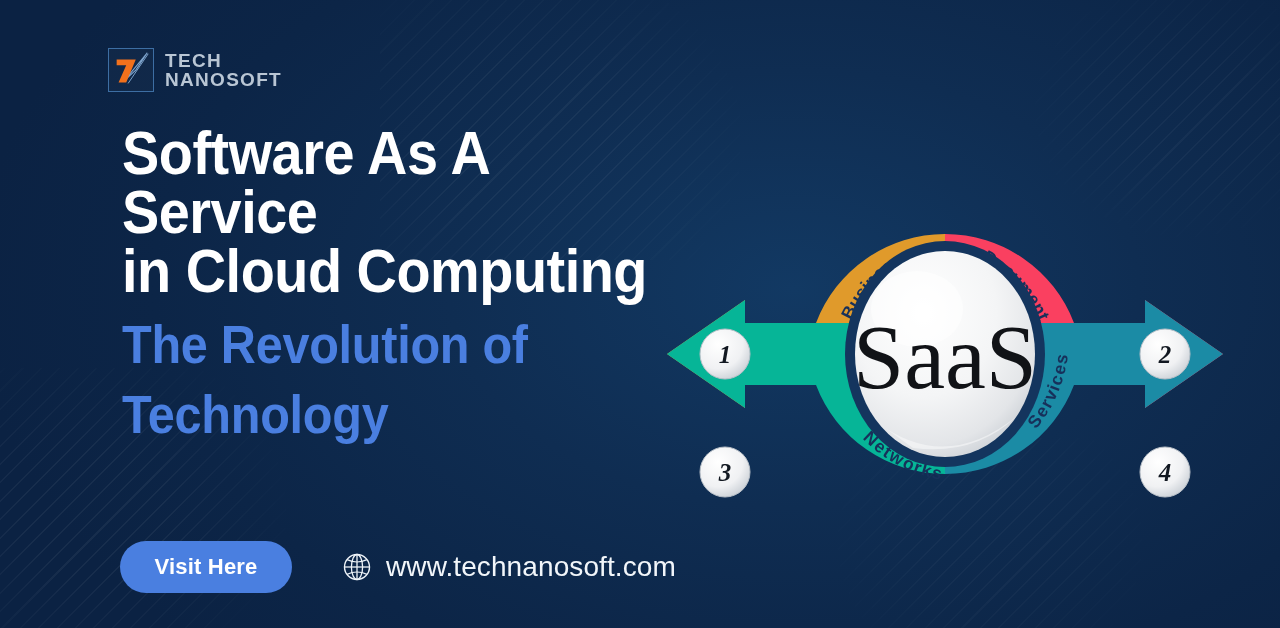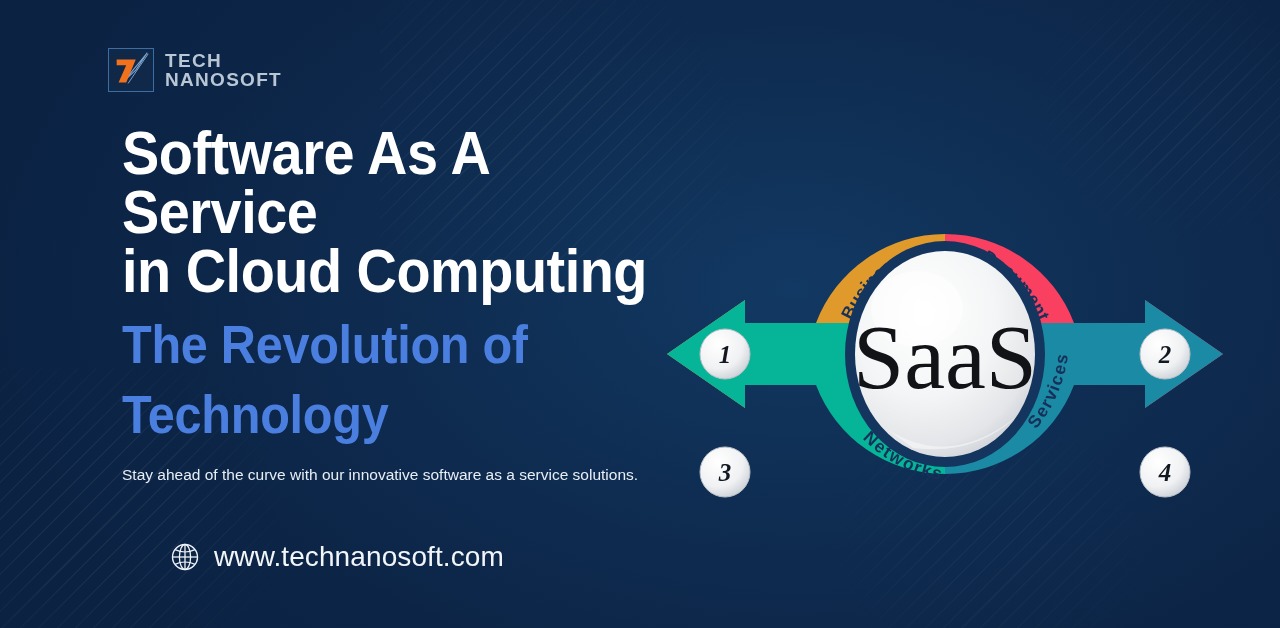--- a/index.html
+++ b/index.html
@@ -137,24 +137,24 @@
       <span>TECH</span>
       <span>NANOSOFT</span>
     </div>
   </div>
 
   <div id="copy">
     <div class="headline">Software As A Service</div>
     <div class="headline">in Cloud Computing</div>
     <div class="subhead">The Revolution of</div>
     <div class="subhead">Technology</div>
-    <div class="blurb">Stay ahead of the curve with our innovative software as a service solutions.</div>
   </div>
 
   <div id="cta-row">
+    <button class="visit-btn">Visit Here</button>
     <div class="url-group">
       <svg width="30" height="30" viewBox="0 0 30 30">
         <circle cx="15" cy="15" r="12.5" fill="none" stroke="#eef3f8" stroke-width="1.4"></circle>
         <ellipse cx="15" cy="15" rx="5.6" ry="12.5" fill="none" stroke="#eef3f8" stroke-width="1.3"></ellipse>
         <line x1="2.5" y1="15" x2="27.5" y2="15" stroke="#eef3f8" stroke-width="1.3"></line>
         <path d="M5 7.6 Q15 12.4 25 7.6" fill="none" stroke="#eef3f8" stroke-width="1.2"></path>
         <path d="M5 22.4 Q15 17.6 25 22.4" fill="none" stroke="#eef3f8" stroke-width="1.2"></path>
         <line x1="15" y1="2.5" x2="15" y2="27.5" stroke="#eef3f8" stroke-width="1.3"></line>
       </svg>
       <span class="url-text">www.technanosoft.com</span>

